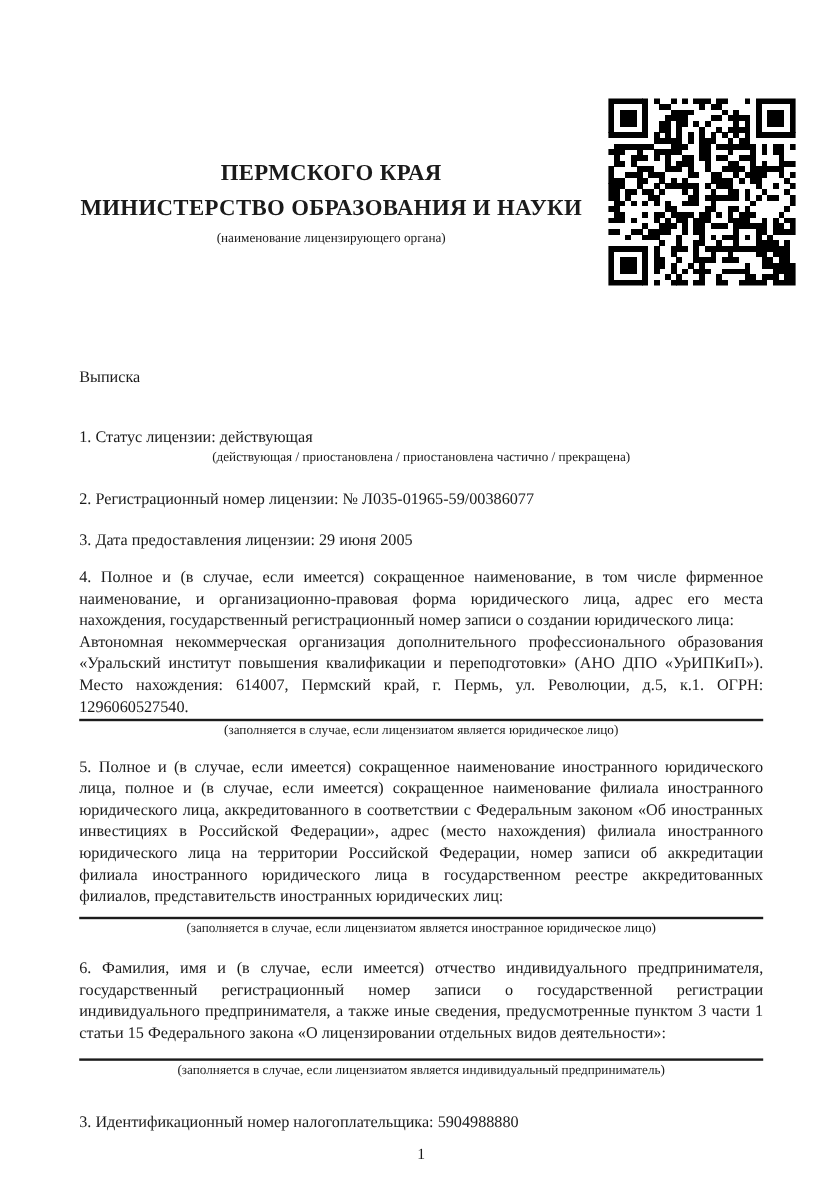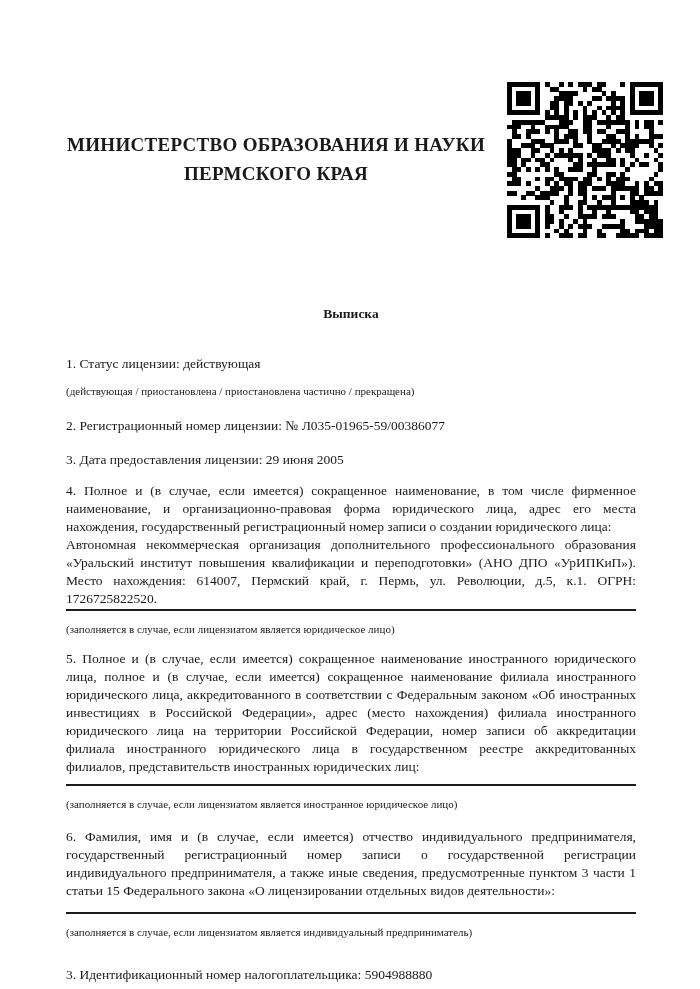--- a/index.html
+++ b/index.html
@@ -39,41 +39,40 @@
     margin-top: 4px;
   }
   .qr {
     position: absolute;
     top: 0;
     right: -27px;
     width: 156px;
     height: 156px;
   }
   .doc-title {
-    text-align: center;
     font-size: 13.5px;
     line-height: 18px;
-    font-weight: bold;
   }
   .item {
     font-size: 13.5px;
     line-height: 18px;
   }
   .para { text-align: justify; }
   .m-item1 { margin-top: 32px; }
   .m-item2 { margin-top: 18px; }
   .m-item3 { margin-top: 16px; }
   .m-item4 { margin-top: 13px; }
   .m-item5 { margin-top: 13px; }
   .m-item6 { margin-top: 16px; }
   .m-item7 { margin-top: 26px; }
   .small-caption {
     font-size: 11px;
     line-height: 15px;
-    margin-top: 11px;
+    text-align: center;
+    margin-top: 1px;
   }
   .rule {
     border-top: 2px solid #1c1c1c;
     height: 0;
   }
   .rule-tight { margin-top: 1px; }
   .rule-gap8  { margin-top: 8px; }
   .rule-gap12 { margin-top: 12px; }
   .page-number {
     text-align: center;
@@ -82,22 +81,23 @@
     margin-top: 10px;
   }
 </style>
 </head>
 <body>
 
 <div class="page">
 
   <div class="header">
     <div class="ministry">
+      <div class="ministry-title">ПЕРМСКОГО КРАЯ</div>
       <div class="ministry-title">МИНИСТЕРСТВО ОБРАЗОВАНИЯ И НАУКИ</div>
-      <div class="ministry-title">ПЕРМСКОГО КРАЯ</div>
+      <div class="ministry-caption">(наименование лицензирующего органа)</div>
     </div>
     <svg class="qr" id="qr-svg" viewBox="0 0 156 156" shape-rendering="crispEdges" xmlns="http://www.w3.org/2000/svg">
         <rect x="0.00" y="0.00" width="4.79" height="4.79" fill="#000000"></rect>
         <rect x="4.73" y="0.00" width="4.79" height="4.79" fill="#000000"></rect>
         <rect x="9.45" y="0.00" width="4.79" height="4.79" fill="#000000"></rect>
         <rect x="14.18" y="0.00" width="4.79" height="4.79" fill="#000000"></rect>
         <rect x="18.91" y="0.00" width="4.79" height="4.79" fill="#000000"></rect>
         <rect x="23.64" y="0.00" width="4.79" height="4.79" fill="#000000"></rect>
         <rect x="28.36" y="0.00" width="4.79" height="4.79" fill="#000000"></rect>
         <rect x="37.82" y="0.00" width="4.79" height="4.79" fill="#000000"></rect>
@@ -663,21 +663,21 @@
     <div>1. Статус лицензии: действующая</div>
     <div class="small-caption">(действующая / приостановлена / приостановлена частично / прекращена)</div>
   </div>
 
   <div class="item m-item2">2. Регистрационный номер лицензии: № Л035-01965-59/00386077</div>
 
   <div class="item m-item3">3. Дата предоставления лицензии: 29 июня 2005</div>
 
   <div class="item m-item4">
     <div class="para">4. Полное и (в случае, если имеется) сокращенное наименование, в том числе фирменное наименование, и организационно-правовая форма юридического лица, адрес его места нахождения, государственный регистрационный номер записи о создании юридического лица:</div>
-    <div class="para">Автономная некоммерческая организация дополнительного профессионального образования «Уральский институт повышения квалификации и переподготовки» (АНО ДПО «УрИПКиП»). Место нахождения: 614007, Пермский край, г. Пермь, ул. Революции, д.5, к.1. ОГРН: 1726725822520.</div>
+    <div class="para">Автономная некоммерческая организация дополнительного профессионального образования «Уральский институт повышения квалификации и переподготовки» (АНО ДПО «УрИПКиП»). Место нахождения: 614007, Пермский край, г. Пермь, ул. Революции, д.5, к.1. ОГРН: 1296060527540.</div>
     <div class="rule rule-tight"></div>
     <div class="small-caption">(заполняется в случае, если лицензиатом является юридическое лицо)</div>
   </div>
 
   <div class="item m-item5">
     <div class="para">5. Полное и (в случае, если имеется) сокращенное наименование иностранного юридического лица, полное и (в случае, если имеется) сокращенное наименование филиала иностранного юридического лица, аккредитованного в соответствии с Федеральным законом «Об иностранных инвестициях в Российской Федерации», адрес (место нахождения) филиала иностранного юридического лица на территории Российской Федерации, номер записи об аккредитации филиала иностранного юридического лица в государственном реестре аккредитованных филиалов, представительств иностранных юридических лиц:</div>
     <div class="rule rule-gap8"></div>
     <div class="small-caption">(заполняется в случае, если лицензиатом является иностранное юридическое лицо)</div>
   </div>
 

